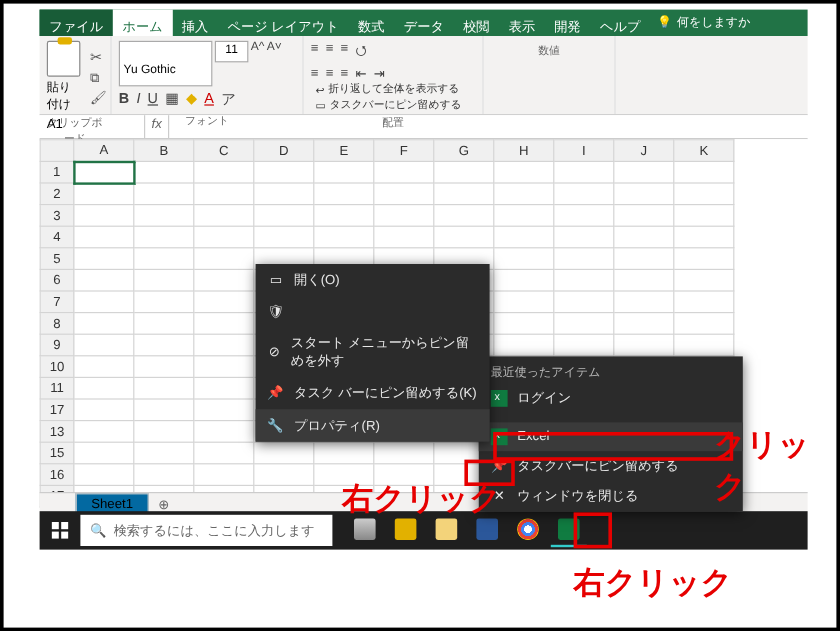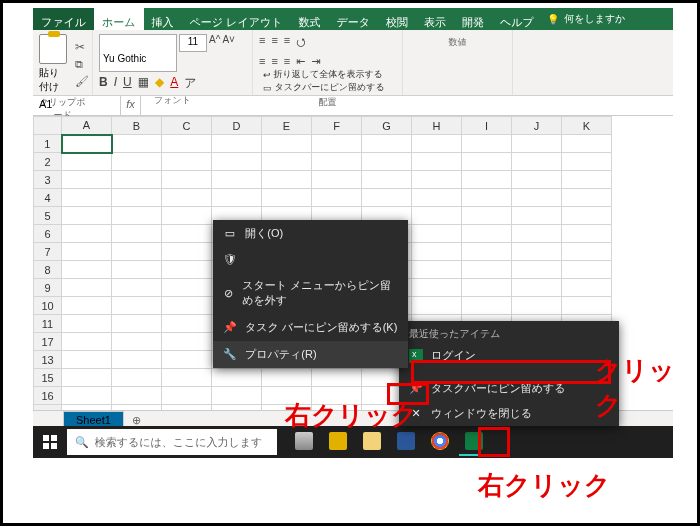--- a/index.html
+++ b/index.html
@@ -475,20 +475,24 @@
       </div>
     </div>
 
     <div class="jumplist">
       <div class="section-title">最近使ったアイテム</div>
       <div class="jump-item">
         <span class="ic excel-mini"></span>
         <span>ログイン</span>
       </div>
       <div style="height:8px;"></div>
+      <div class="jump-item hover">
+        <span class="ic excel-mini"></span>
+        <span>Excel</span>
+      </div>
       <div class="jump-item">
         <span class="ic">📌</span>
         <span>タスクバーにピン留めする</span>
       </div>
       <div class="jump-item">
         <span class="ic">✕</span>
         <span>ウィンドウを閉じる</span>
       </div>
     </div>
 

